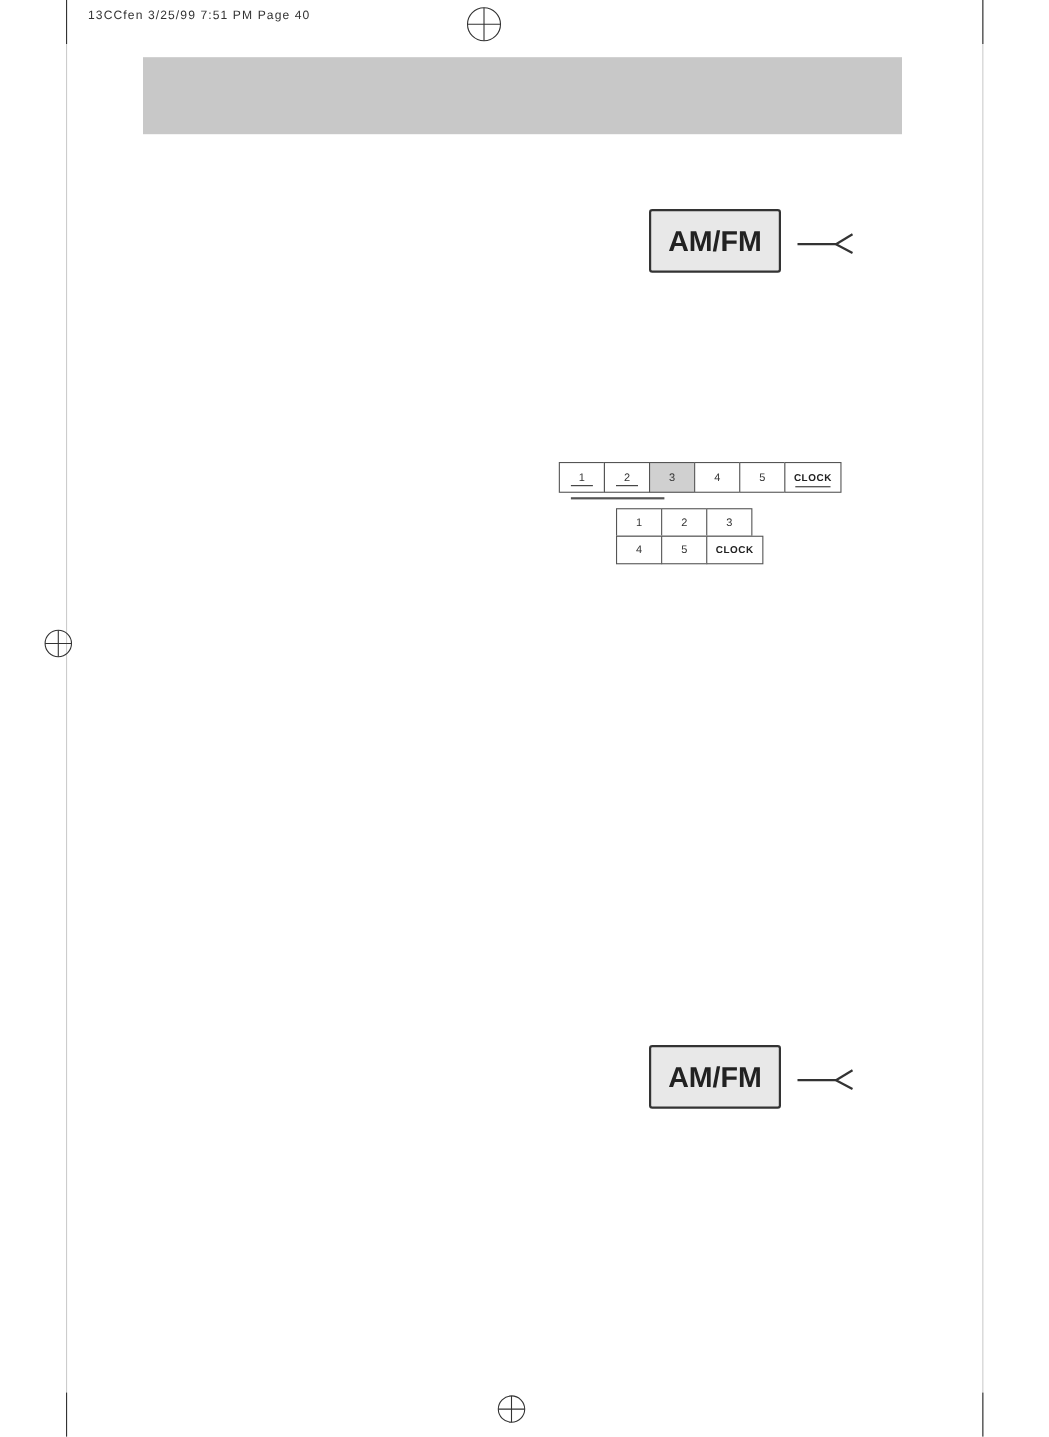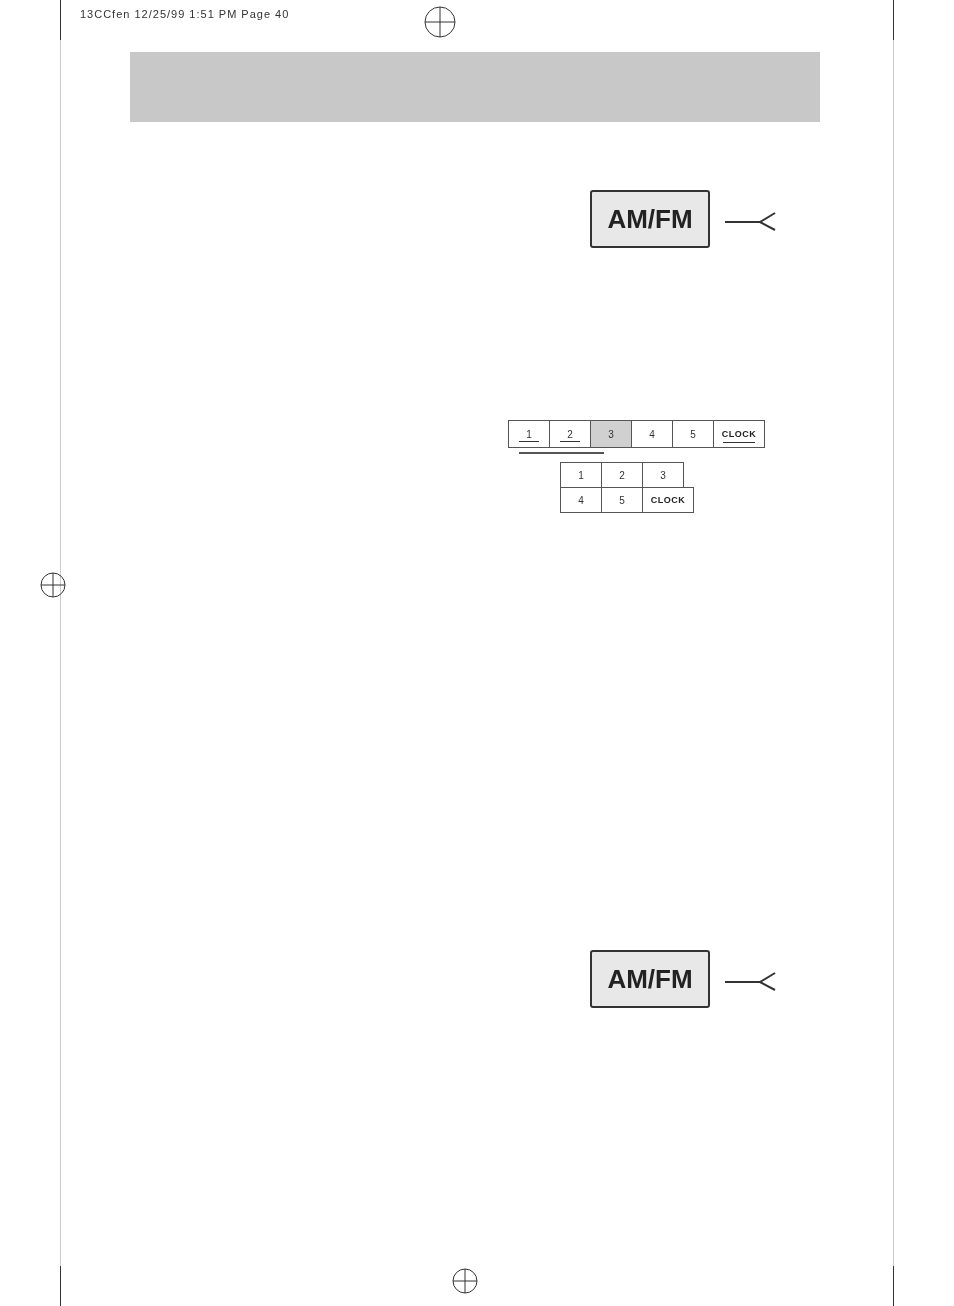--- a/index.html
+++ b/index.html
@@ -285,21 +285,21 @@
   </style>
 </head>
 <body>
 
 <div class="side-line-left"></div>
 <div class="side-line-right"></div>
 
 <div class="top-border-left"></div>
 <div class="top-border-right"></div>
 
-<div class="header-meta">13CCfen   12/25/99   1:51 PM   Page 40</div>
+<div class="header-meta">13CCfen   3/25/99   7:51 PM   Page 40</div>
 
 <div class="page-cross">
   <svg viewBox="0 0 40 40">
     <circle cx="20" cy="20" r="15" fill="none" stroke="#333" stroke-width="1"></circle>
     <line x1="20" y1="5" x2="20" y2="35" stroke="#333" stroke-width="1"></line>
     <line x1="5" y1="20" x2="35" y2="20" stroke="#333" stroke-width="1"></line>
   </svg>
 </div>
 
 <div class="gray-header"></div>

